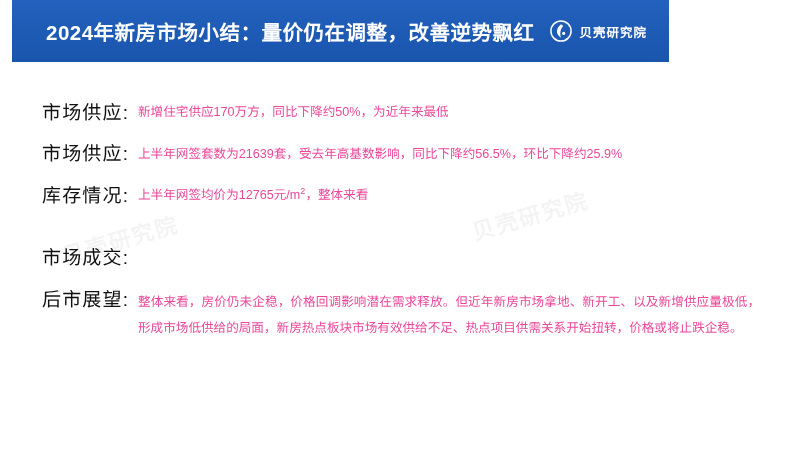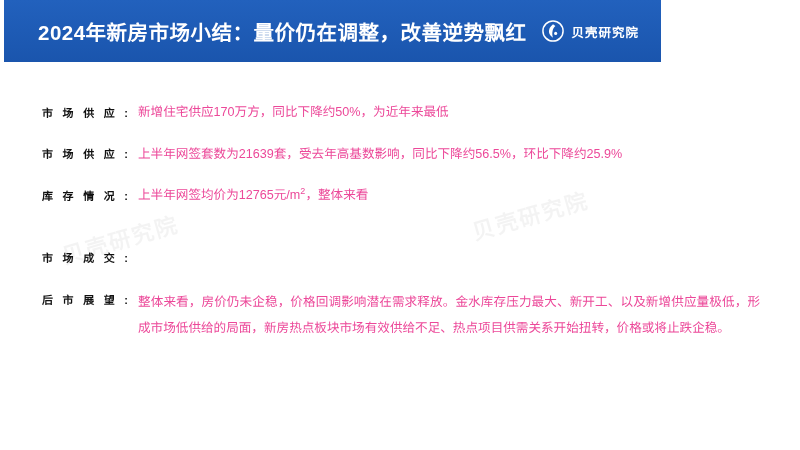--- a/index.html
+++ b/index.html
@@ -11,21 +11,21 @@
     height: 450px;
     background: #ffffff;
     font-family: "Liberation Sans", "DejaVu Sans", sans-serif;
     overflow: hidden;
     position: relative;
   }
 
   
   .header {
     position: absolute;
-    left: 4px;
+    left: 12px;
     top: 0;
     width: 657px;
     height: 62px;
     background: #1f5bb5;
     background: linear-gradient(180deg, #2261bd 0%, #1a55ad 100%);
     display: flex;
     align-items: center;
     justify-content: space-between;
     box-sizing: border-box;
     padding: 0 22px 0 34px;
@@ -85,22 +85,22 @@
   .row {
     display: flex;
     align-items: flex-start;
     margin-bottom: 21px;
     position: relative;
     z-index: 2;
   }
   .row-label {
     flex: 0 0 86px;
     width: 86px;
-    font-size: 11px;
-    font-weight: bold;
+    font-size: 19px;
+    font-weight: normal;
     color: #111111;
     line-height: 20px;
     text-align: justify;
     text-align-last: justify;
     white-space: nowrap;
     padding-top: 0.5px;
   }
   .row-text {
     flex: 1 1 auto;
     font-size: 12.6px;
@@ -155,16 +155,16 @@
 
   <div class="row">
   </div>
 
   <div class="row">
     <div class="row-label">市场成交:</div>
   </div>
 
   <div class="row">
     <div class="row-label">后市展望:</div>
-    <div class="row-text multiline">整体来看，房价仍未企稳，价格回调影响潜在需求释放。金水库存压力最大、新开工、以及新增供应量极低，形成市场低供给的局面，新房热点板块市场有效供给不足、热点项目供需关系开始扭转，价格或将止跌企稳。</div>
+    <div class="row-text multiline">整体来看，房价仍未企稳，价格回调影响潜在需求释放。但近年新房市场拿地、新开工、以及新增供应量极低，形成市场低供给的局面，新房热点板块市场有效供给不足、热点项目供需关系开始扭转，价格或将止跌企稳。</div>
   </div>
 
 </div>
 
 </body></html>

